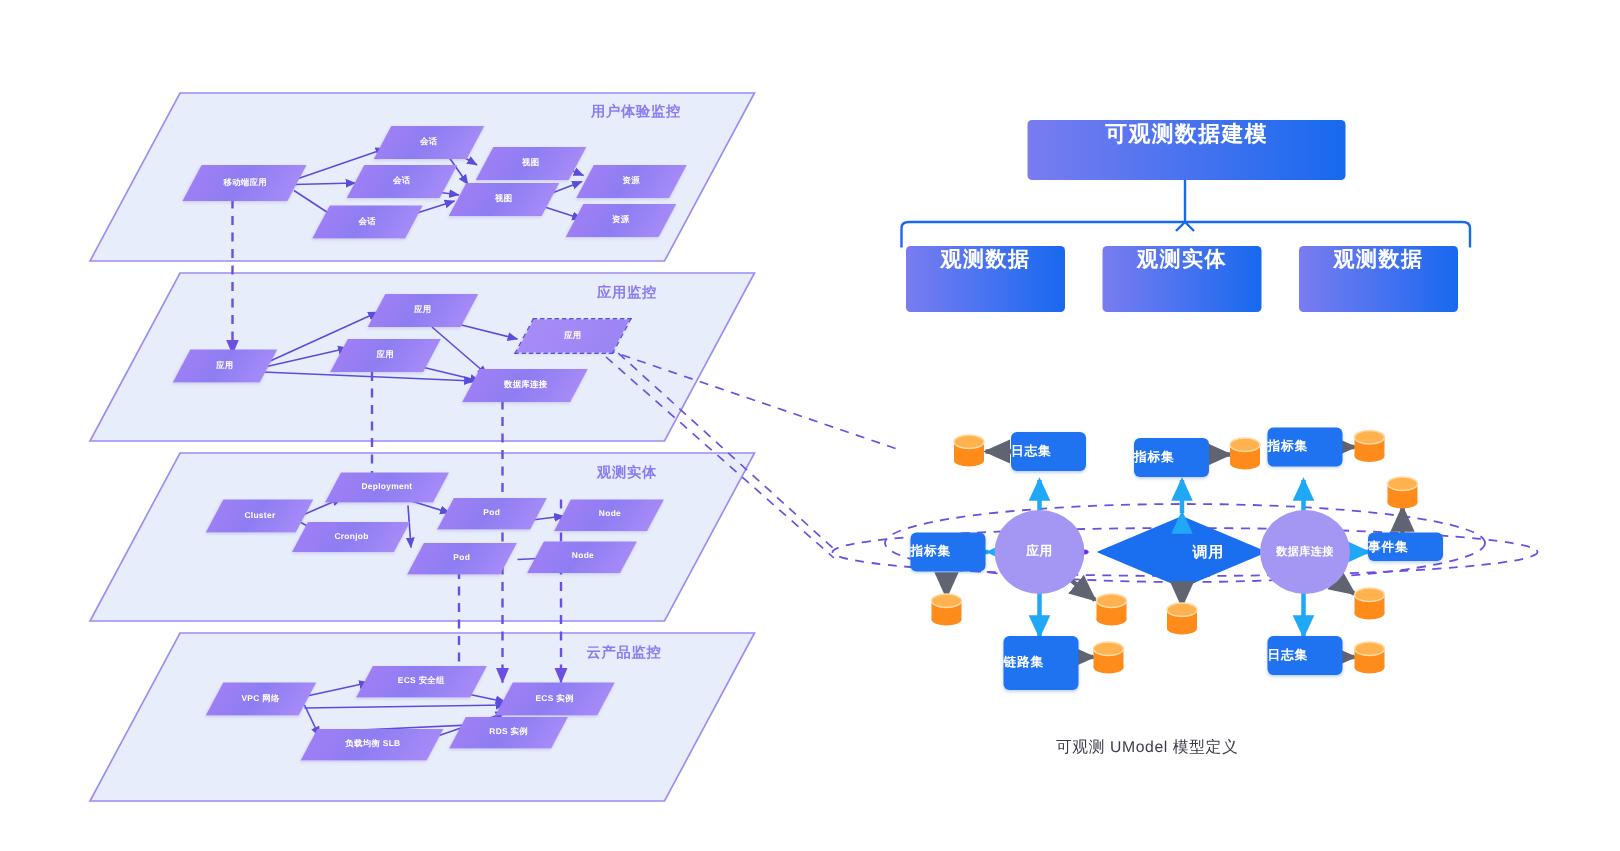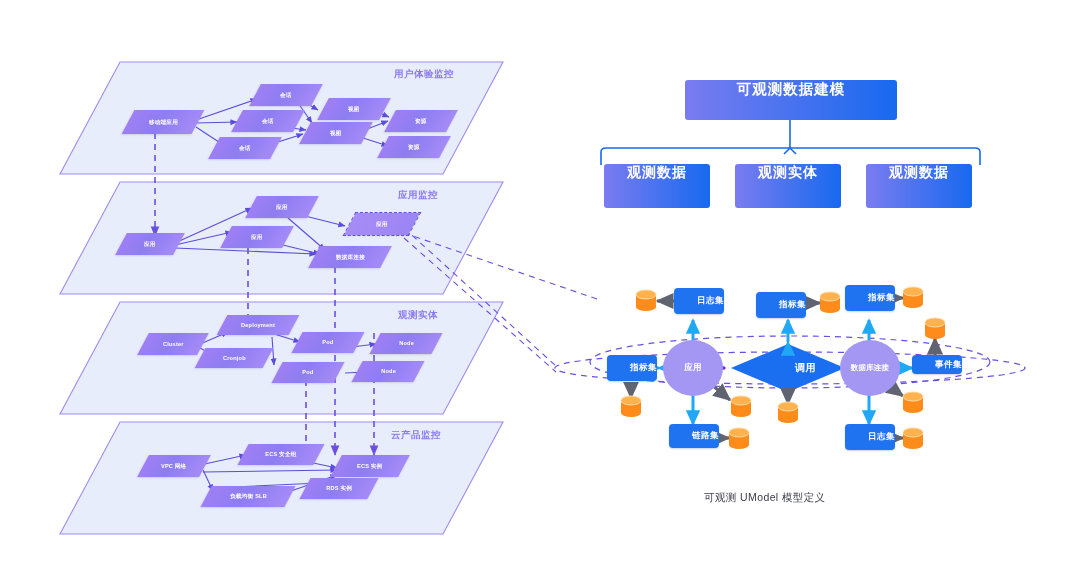--- a/index.html
+++ b/index.html
@@ -66,21 +66,21 @@
   .tree-child { font-size: 14px; }
 
   
   .um-box {
     position: absolute;
     background: #1f72f0;
     border-radius: 4px;
     color: #fff;
     font-size: 8.5px;
     font-weight: bold;
-    display: flex; align-items: center; justify-content: flex-end;
+    display: flex; align-items: center; justify-content: flex-start;
     letter-spacing: .5px;
     box-shadow: 0 1px 2px rgba(30,90,220,.25);
   }
   .um-ellipse {
     position: absolute;
     background: #a497f4;
     border-radius: 50%;
     color: #fff;
     font-size: 8.5px;
     font-weight: bold;
@@ -353,21 +353,21 @@
   <div class="um-diamond-label" style="left:760px; top:361px; width:56px; height:14px;">
       <span>调用</span>
     </div>
 
   <div class="um-box" style="left:674px; top:288px; width:50px; height:26px;">
       <span>日志集</span>
     </div>
   <div class="um-box" style="left:607px; top:355px; width:50px; height:26px;">
       <span>指标集</span>
     </div>
-  <div class="um-box" style="left:669px; top:424px; width:50px; height:24px;">
+  <div class="um-box" style="left:669px; top:424px; width:50px; height:36px;">
       <span>链路集</span>
     </div>
   <div class="um-box" style="left:756px; top:292px; width:50px; height:26px;">
       <span>指标集</span>
     </div>
   <div class="um-box" style="left:845px; top:285px; width:50px; height:26px;">
       <span>指标集</span>
     </div>
   <div class="um-box" style="left:845px; top:424px; width:50px; height:26px;">
       <span>日志集</span>

